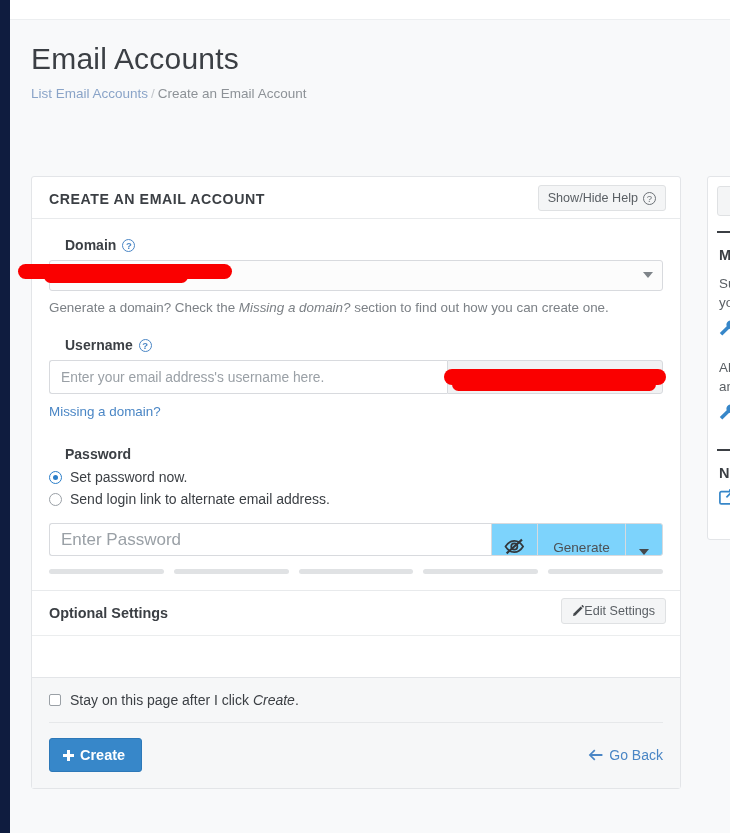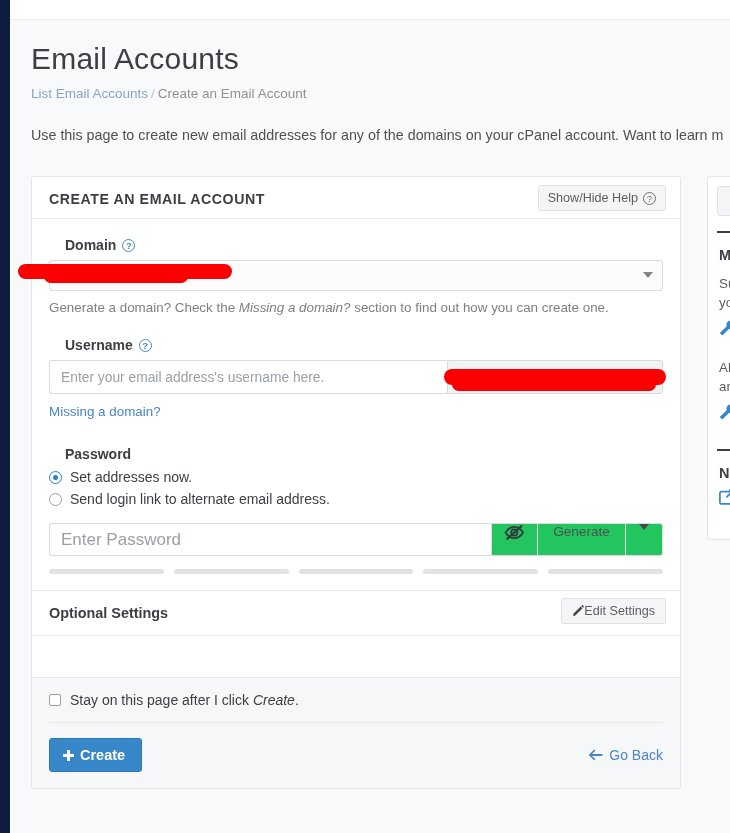--- a/index.html
+++ b/index.html
@@ -184,22 +184,22 @@
   .pw-input {
     flex: 1;
     border: 1px solid #d8dade; border-right: none;
     border-radius: 3px 0 0 3px;
     padding: 0 11px; font-size: 17px; color: #3b3f44;
     background: #fff; outline: none;
     font-family: "Liberation Sans", sans-serif;
   }
   .pw-input::placeholder { color: #9aa0a6; }
   .pw-btn {
-    display: flex; align-items: flex-start; justify-content: center;
-    background: #22c55e;
+    display: flex; align-items: flex-end; justify-content: center;
+    background: #7dd3fc;
     border: 1px solid #d8dade;
     border-right: none;
     font-size: 13.6px; color: #4c5156;
     cursor: pointer;
   }
   .pw-btn.eye { width: 46px; }
   .pw-btn.gen { width: 88px; }
   .pw-btn.drop {
     width: 38px; border-right: 1px solid #d8dade;
     border-radius: 0 3px 3px 0;
@@ -317,21 +317,20 @@
   <div class="leftrail"></div>
 
   <div class="page">
 
     <h1 class="page-title">Email Accounts</h1>
 
     <div class="breadcrumb">
       <a href="#">List Email Accounts</a><span class="sep">/</span><span class="current">Create an Email Account</span>
     </div>
 
-    <div class="intro">Use this page to create new email addresses for any of the domains on your cPanel account. Want to learn m</div>
 
     <div class="card">
 
       <div class="card-head">
         <span class="card-head-title">CREATE AN EMAIL ACCOUNT</span>
         <div class="help-btn">
           <span>Show/Hide Help</span>
           <span class="qmark">?</span>
         </div>
       </div>
@@ -360,21 +359,21 @@
         </div>
         <div class="link-row">
           <a class="link" href="#">Missing a domain?</a>
         </div>
 
         <div class="field-label" style="margin-top:26px;">
           <span>Password</span>
         </div>
         <div class="radio-row">
           <span class="radio on"></span>
-          <span>Set addresses now.</span>
+          <span>Set password now.</span>
         </div>
         <div class="radio-row">
           <span class="radio"></span>
           <span>Send login link to alternate email address.</span>
         </div>
 
         <div class="pw-row">
           <input class="pw-input" type="text" placeholder="Enter Password" style="">
           <div class="pw-btn eye">
             <svg width="21" height="17" viewBox="0 0 21 17">

